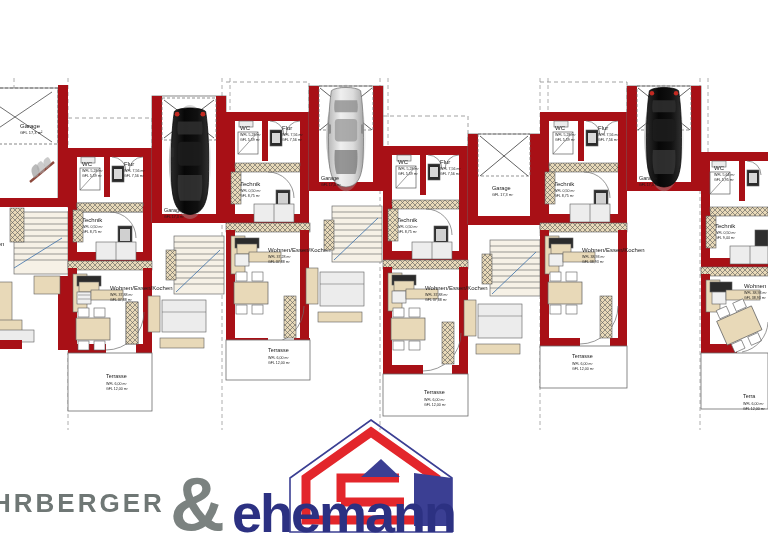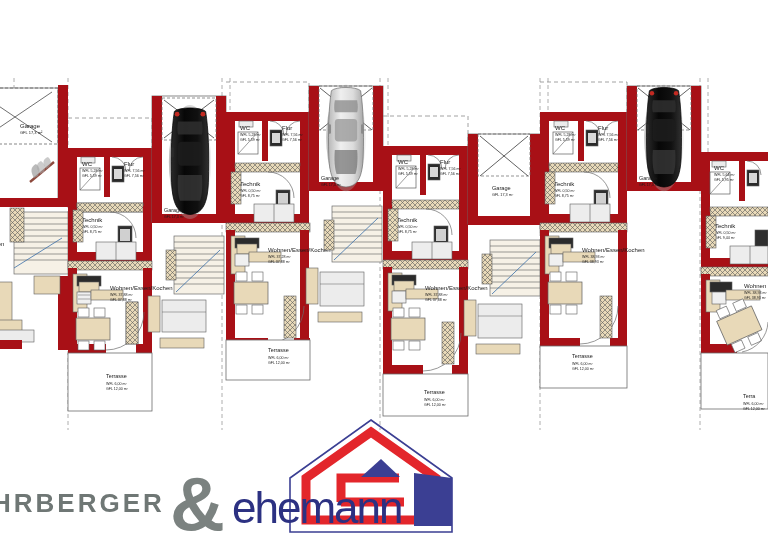--- a/index.html
+++ b/index.html
@@ -24,21 +24,21 @@
     font-family:"Liberation Sans",sans-serif;
   }
   #amp{
     position:absolute;left:170px;top:-4px;
     font-size:76px;font-weight:700;color:#474f8f;
     font-family:"Liberation Sans",sans-serif;line-height:1;
   }
   #amp .g{color:#7b8280;}
   #brandB{
     position:absolute;left:232px;top:16px;
-    font-size:44px;font-weight:400;color:#2c3182;
+    font-size:54px;font-weight:700;color:#2c3182;
     letter-spacing:-2px;line-height:1;white-space:nowrap;
     font-family:"Liberation Sans",sans-serif;
   }
   #brandSub{
     position:absolute;left:272px;top:68px;
     font-size:19px;font-weight:700;color:#2c3182;
     letter-spacing:0px;white-space:nowrap;
     font-family:"Liberation Sans",sans-serif;
   }
   #logoMark{position:absolute;left:286px;top:-54px;width:170px;height:120px;}

